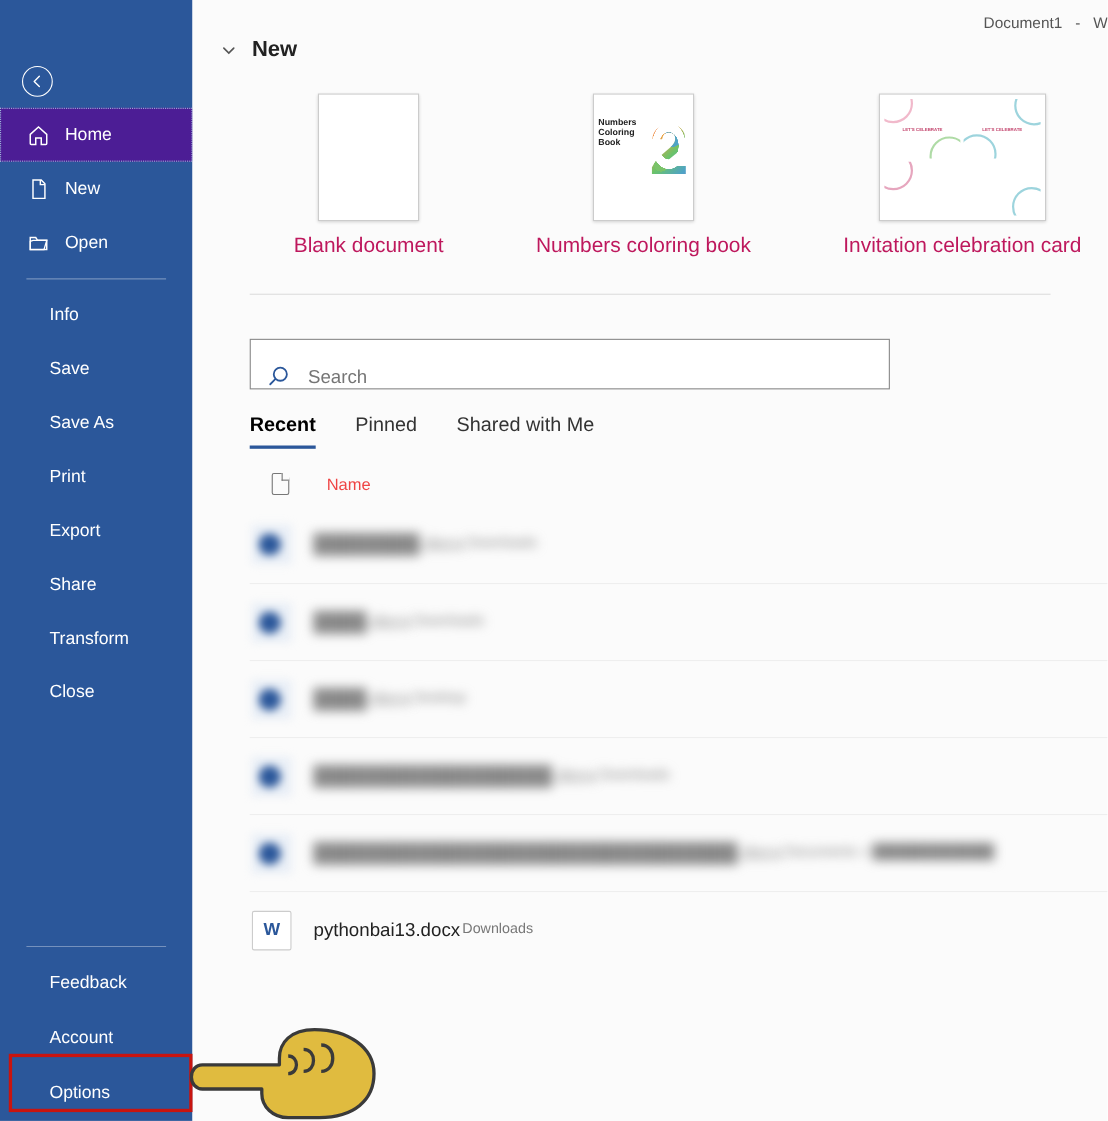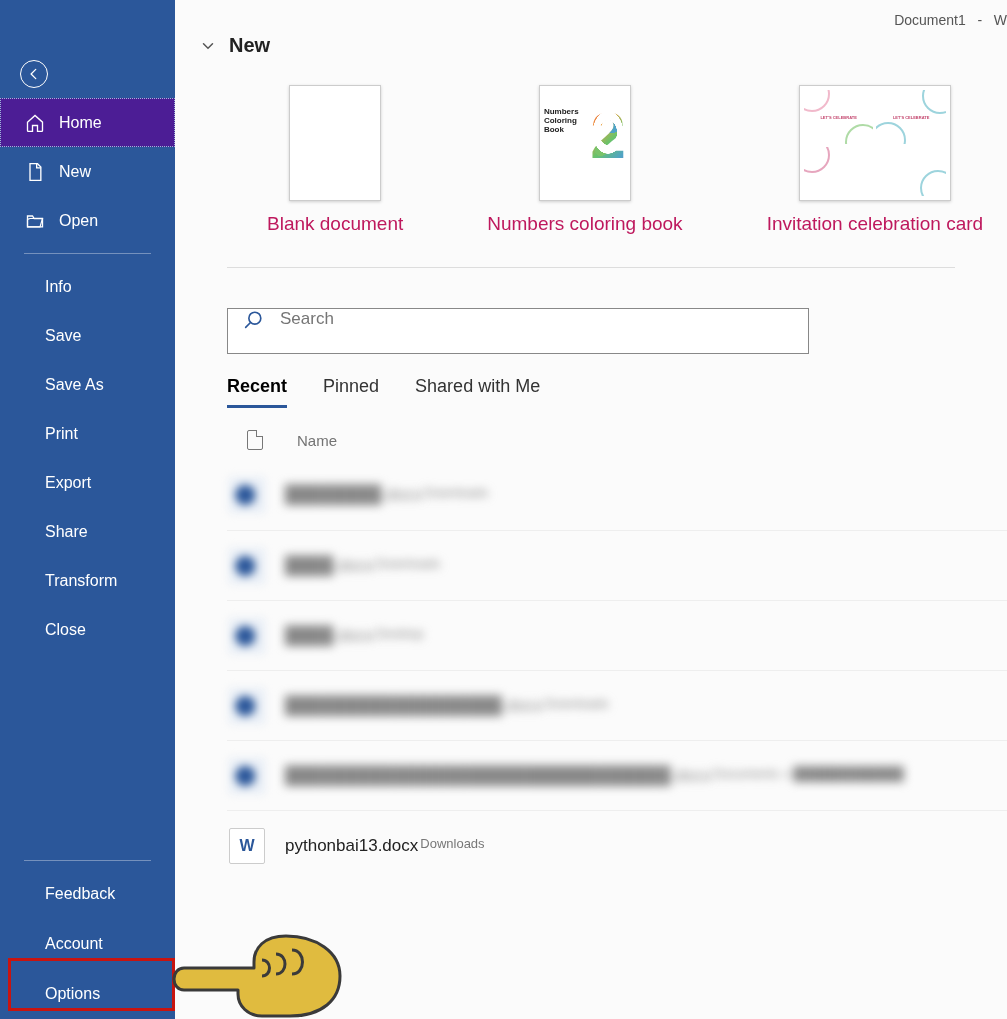--- a/index.html
+++ b/index.html
@@ -85,31 +85,31 @@
   .inv-cell { border:0; display:flex; align-items:center; justify-content:center; font-size:5px; color:#a8345a; overflow:hidden; position:relative;}
   .inv-cell .swirl { position:absolute; width:36px;height:36px;border:2px solid currentColor; border-radius:50%; opacity:.6;}
   .inv-cell.c1{color:#e78aa8;} .inv-cell.c2{color:#5cb8c7;}
   .inv-label{font-size:4px;color:#c4476f;font-weight:600;}
   .tpl-right-edge { width: 40px; }
 
   .hr { border-top: 1px solid #ddd; margin: 32px 52px 0 52px; }
 
   .search {
     margin: 40px 12px 0 52px; width: 582px; height: 46px;
-    border: 1px solid #888; background: #fff; display:flex; align-items:flex-start;
+    border: 1px solid #888; background: #fff; display:flex; align-items:flex-end;
     padding: 0 14px; gap: 16px;
   }
   .search svg { width: 22px; height: 22px; color: #2b579a; transform: scaleX(-1);}
   .search input { border: none; outline: none; flex: 1; font-size: 17px; color:#555; background:transparent;}
 
   .tabs { display:flex; gap: 36px; padding: 22px 0 0 52px; font-size: 18px; color: #333;}
   .tab { cursor:pointer; padding-bottom: 8px; }
   .tab.active { font-weight: 600; border-bottom: 3px solid #2b579a; color:#000000; }
 
-  .name-header { display:flex; align-items:center; gap:34px; padding: 22px 0 0 72px; color:#737373; font-size:15px;}
+  .name-header { display:flex; align-items:center; gap:34px; padding: 22px 0 0 72px; color:#ef4444; font-size:15px;}
   .name-header .docicn{width:16px;height:20px;border:1.2px solid #777;border-radius:2px 5px 2px 2px;position:relative;}
   .name-header .docicn::after{content:"";position:absolute;top:-1px;right:-1px;width:6px;height:6px;border-left:1.2px solid #777;border-bottom:1.2px solid #777;background:#fbfbfb;}
 
   .files { padding: 10px 0 0 52px; }
   .file-row { display:flex; align-items:center; gap:20px; height:70px; border-top:1px solid #eee; cursor:pointer; padding-left:2px;}
   .file-row:first-child{border-top:none;}
   .file-icon{ width:36px;height:36px;border-radius:2px;background:radial-gradient(circle at 45% 50%, #2b579a 0 10px, transparent 10px), #e8eef6; filter:blur(4px);}
   .file-txt { display:flex; gap:2px;}
   .file-name { font-size:17px; color:#222; font-weight:500;}
   .file-loc  { font-size:13px; color:#777;}

